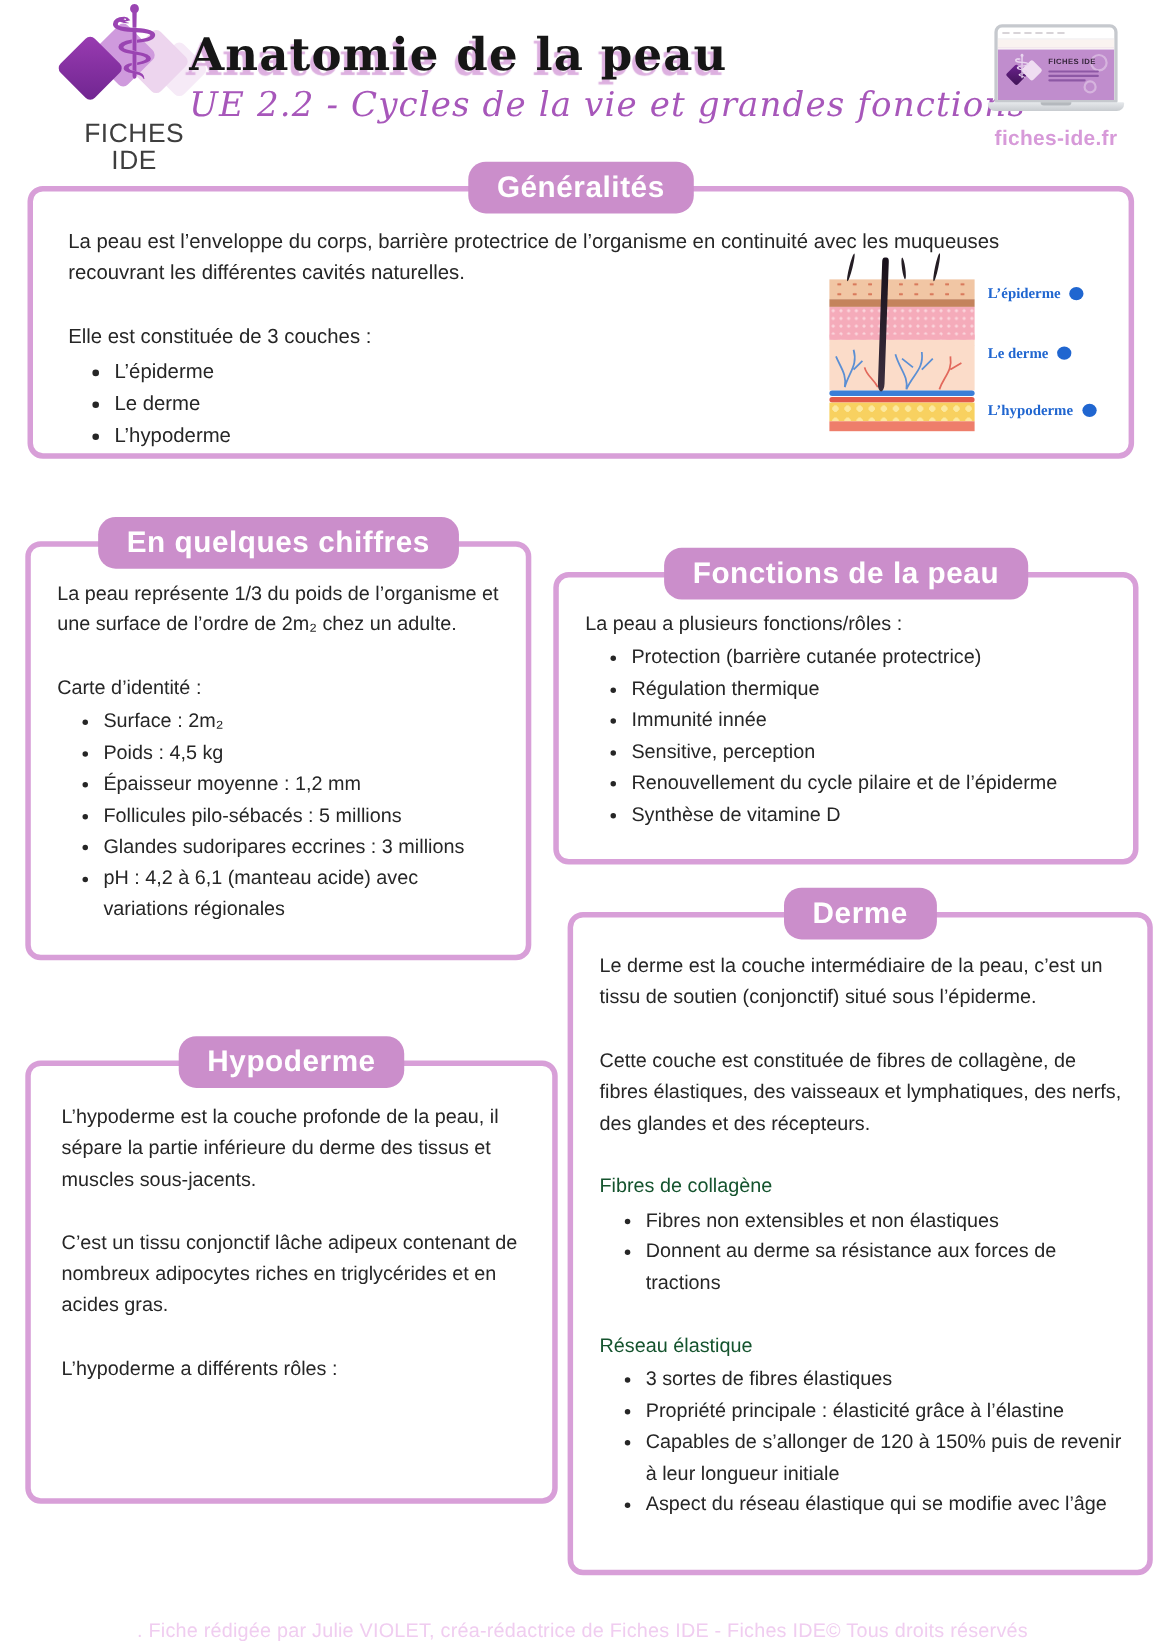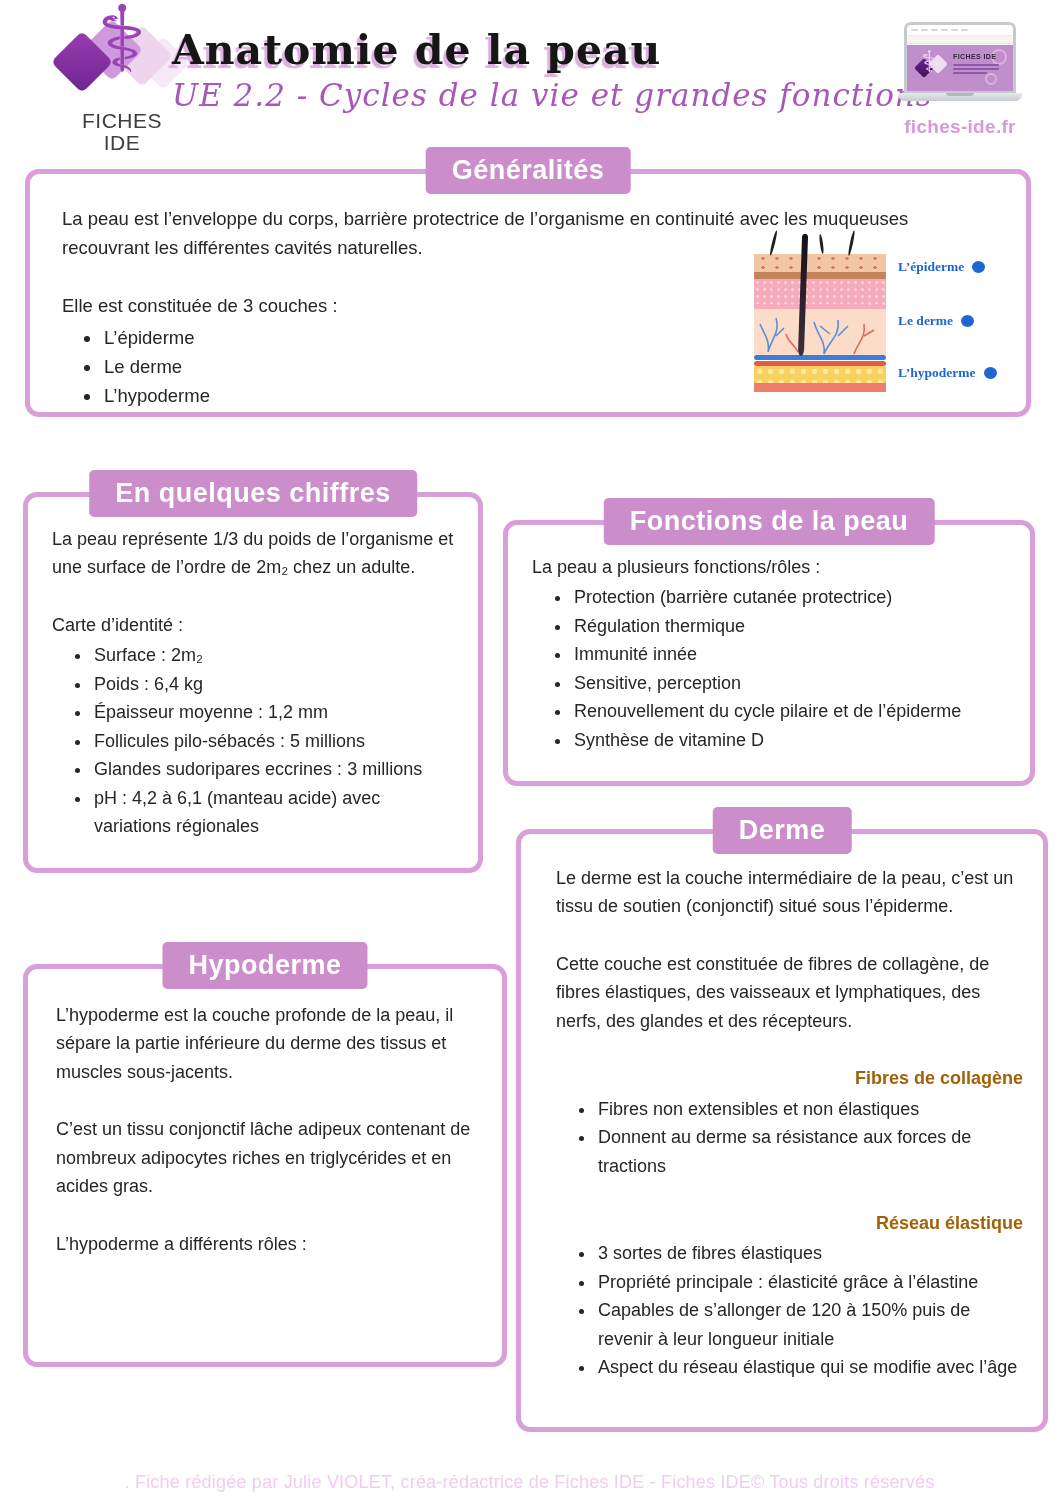--- a/index.html
+++ b/index.html
@@ -18,21 +18,21 @@
 
   
   .logo{position:absolute;left:52px;top:10px;width:140px;text-align:center;}
   .logo-marks{position:relative;height:94px;}
   .logo-marks .dm{position:absolute;border-radius:6px;}
   .dm1{left:8px;top:30px;width:44px;height:44px;transform:rotate(45deg);background:linear-gradient(135deg,#9a3cb2,#6f2590);z-index:2;}
   .dm2{left:38px;top:18px;width:44px;height:44px;transform:rotate(45deg);background:#cf9add;z-index:1;}
   .dm3{left:68px;top:24px;width:44px;height:44px;transform:rotate(45deg);background:#edd5ee;z-index:1;}
   .dm4{left:92px;top:34px;width:38px;height:38px;transform:rotate(45deg);background:#f6eaf7;z-index:0;}
   .staff{position:absolute;left:0;right:0;top:-16px;font-size:92px;line-height:1;color:#9a44b2;z-index:3;font-family:"DejaVu Sans",sans-serif;}
-  .logo-text{margin-top:6px;font-size:21px;line-height:1.04;font-weight:500;color:#3e3e3e;letter-spacing:.5px;}
+  .logo-text{margin-top:6px;font-size:24px;line-height:1.04;font-weight:500;color:#3e3e3e;letter-spacing:.5px;}
 
   .title-wrap{position:absolute;left:172px;right:180px;top:26px;text-align:left;}
   .main-title{margin:0;font-family:"DejaVu Serif","Liberation Serif",serif;font-weight:bold;font-size:41px;letter-spacing:1px;color:#161616;text-shadow:-3px 4px 1px var(--titleshadow);}
   .subtitle{margin-top:3px;font-family:"DejaVu Serif","Liberation Serif",serif;font-style:italic;font-size:31px;color:var(--script);letter-spacing:1px;white-space:nowrap;}
 
   .laptop{position:absolute;left:898px;top:22px;width:124px;}
   .lap-screen{width:112px;height:72px;margin:0 auto;border:3px solid #c6c9ce;border-radius:7px 7px 2px 2px;background:#fff;position:relative;overflow:hidden;}
   .lap-nav{height:11px;border-bottom:1px solid #eceaec;display:flex;align-items:center;gap:3px;padding:0 4px;}
   .lap-nav i{display:block;width:7px;height:2px;background:#d8d4d8;border-radius:1px;}
   .lap-strip{height:8px;background:#faf3f0;border-bottom:1px solid #f0e3ec;}
@@ -47,36 +47,36 @@
   .lap-brand{position:absolute;left:46px;top:8px;font-size:7px;font-weight:bold;color:#37263d;letter-spacing:.4px;}
   .lap-lines{position:absolute;left:46px;top:19px;}
   .lap-lines i{display:block;width:46px;height:2px;margin-bottom:2px;background:#8d58a5;border-radius:1px;}
   .lap-lines i:nth-child(3){width:34px;}
   .lap-base{width:124px;height:8px;margin:-1px auto 0;background:linear-gradient(#e6e9ec,#c7cbcf);border-radius:2px 2px 10px 10px;position:relative;}
   .lap-base::after{content:"";position:absolute;left:50%;top:0;transform:translateX(-50%);width:28px;height:3px;background:#b4b8bd;border-radius:0 0 4px 4px;}
   .website{position:absolute;left:872px;top:116px;width:176px;text-align:center;font-size:19px;font-weight:bold;color:var(--website);letter-spacing:.3px;}
 
   
   .box{position:absolute;background:#fff;border:5px solid var(--border);border-radius:14px;}
-  .pill{position:absolute;top:-27px;left:50%;transform:translateX(-50%);background:var(--pill);color:#fff;font-weight:bold;font-size:27px;letter-spacing:.5px;padding:8px 26px;border-radius:5px;white-space:nowrap;z-index:2;}
+  .pill{position:absolute;top:-27px;left:50%;transform:translateX(-50%);background:var(--pill);color:#fff;font-weight:bold;font-size:27px;letter-spacing:.5px;padding:8px 26px;border-radius:16px;white-space:nowrap;z-index:2;}
   .box-content{position:relative;height:100%;font-size:18.5px;line-height:1.58;color:#262626;}
   .para{margin:0 0 29px 0;}
   .para.tight{margin-bottom:0;}
   ul.bullets{margin:2px 0 0 0;padding-left:40px;list-style:disc;}
   ul.bullets li{margin:0;padding-left:2px;}
-  .subhead{font-weight:bold;color:#a16207;margin:29px 0 0 0;text-align:right;}
+  .subhead{font-weight:normal;color:#14532d;margin:29px 0 0 0;}
 
   #box-generalites{left:25px;top:169px;width:1006px;height:248px;}
   #box-generalites .box-content{padding:30px 28px 0 32px;}
   #box-chiffres{left:23px;top:492px;width:460px;height:381px;}
   #box-chiffres .box-content{padding:28px 20px 0 24px;font-size:18px;}
   #box-fonctions{left:503px;top:520px;width:532px;height:266px;}
   #box-fonctions .box-content{padding:28px 20px 0 24px;font-size:18px;}
   #box-derme{left:516px;top:829px;width:532px;height:603px;}
-  #box-derme .box-content{padding:30px 20px 0 24px;font-size:18px;margin-left:11px;}
+  #box-derme .box-content{padding:30px 20px 0 24px;font-size:18px;}
   #box-hypoderme{left:23px;top:964px;width:484px;height:403px;}
   #box-hypoderme .box-content{padding:32px 20px 0 28px;font-size:18px;}
 
   
   .skin-figure{position:absolute;top:58px;right:16px;display:flex;gap:8px;}
   .skin-img{position:relative;width:132px;height:160px;background:#fff;}
   .skin-img .ly{position:absolute;left:0;right:0;}
   .sk-surface{top:22px;height:18px;background:#f1c6a4;background-image:radial-gradient(#d97a5c 18%,transparent 22%);background-size:14px 9px;background-position:2px 9px;}
   .sk-corneum{top:40px;height:7px;background:#c4835c;}
   .sk-epi{top:47px;height:30px;background:#f5abba;background-image:radial-gradient(#fbd5dc 26%,transparent 30%);background-size:7px 7px;}
@@ -197,21 +197,21 @@
     </div>
   </section>
 
   <section class="box" id="box-chiffres">
     <div class="pill">En quelques chiffres</div>
     <div class="box-content">
       <p class="para">La peau représente 1/3 du poids de l’organisme et une surface de l’ordre de 2m₂ chez un adulte.</p>
       <p class="para tight">Carte d’identité :</p>
       <ul class="bullets">
           <li>Surface : 2m₂</li>
-          <li>Poids : 6,4 kg</li>
+          <li>Poids : 4,5 kg</li>
           <li>Épaisseur moyenne : 1,2 mm</li>
           <li>Follicules pilo-sébacés : 5 millions</li>
           <li>Glandes sudoripares eccrines : 3 millions</li>
           <li>pH : 4,2 à 6,1 (manteau acide) avec variations régionales</li>
         </ul>
     </div>
   </section>
 
   <section class="box" id="box-fonctions">
     <div class="pill">Fonctions de la peau</div>

